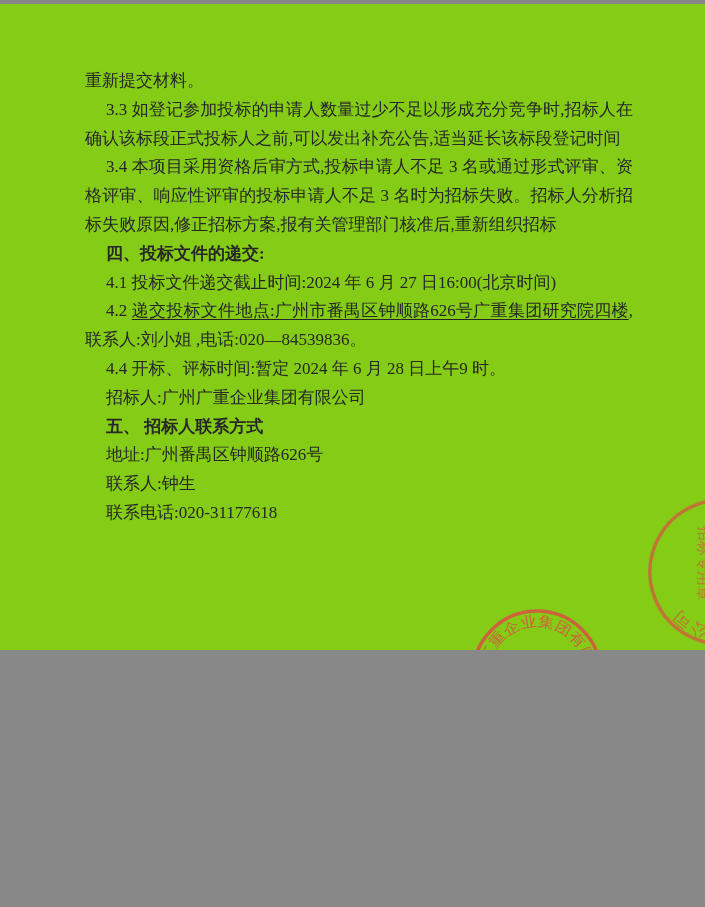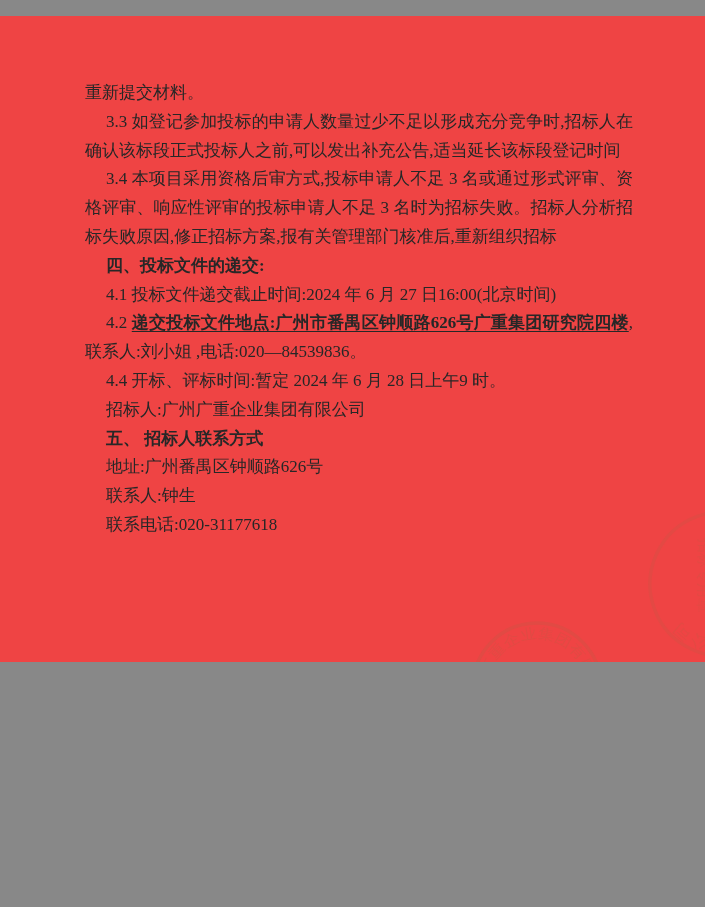--- a/index.html
+++ b/index.html
@@ -1,39 +1,39 @@
 <!DOCTYPE html>
 <html><head>
 <meta charset="utf-8">
 <style>
   html, body { margin: 0; padding: 0; background: #888; }
   .page {
     position: relative;
     width: 705px;
     height: 646px;
-    margin: 16px auto;
-    background: #ef4444;
+    margin: 4px auto;
+    background: #84cc16;
     overflow: hidden;
     color: #272727;
     font-family: "Liberation Serif", "DejaVu Serif", serif;
   }
   .doc-body {
     position: absolute;
     left: 85px;
     top: 63px;
     width: 548px;
     font-size: 17px;
     line-height: 28.8px;
     text-align: justify;
   }
   .doc-body p { margin: 0; }
   .indent { text-indent: 21px; }
   .heading { font-weight: 700; }
   .u { text-underline-offset: 3px; }
-  .bu { text-decoration: underline; text-underline-offset: 3px; font-weight: 700; }
+  .bu { text-decoration: underline; text-underline-offset: 3px; font-weight: 400; }
   .sig-wrap {
     position: absolute;
     right: 73px;
     top: 690px;
     text-align: center;
     font-size: 17.5px;
     line-height: 33px;
   }
   .stamp { position: absolute; pointer-events: none; }
   .stamp-main { left: 455px; top: 589px; width: 164px; height: 164px; opacity: 0.82; }

